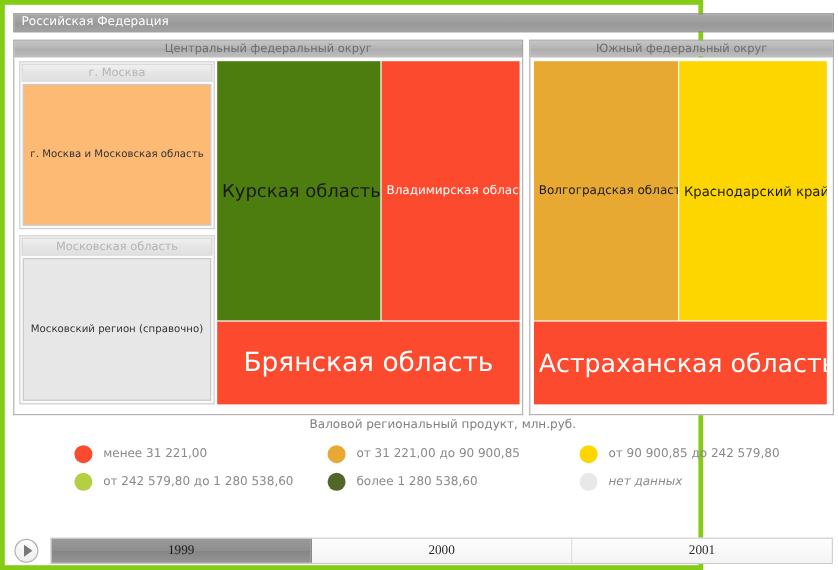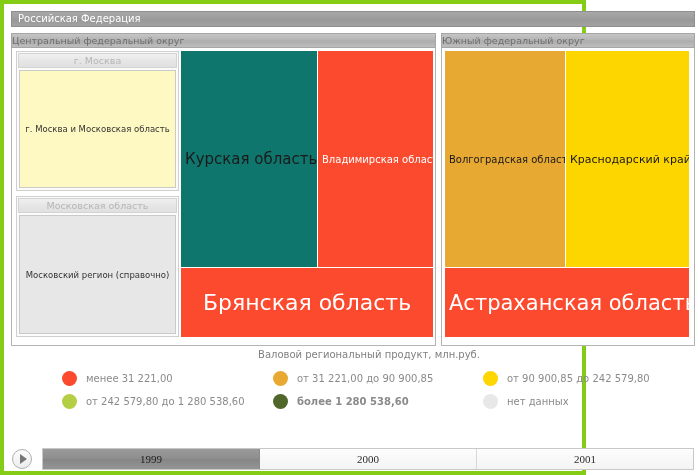--- a/index.html
+++ b/index.html
@@ -51,21 +51,21 @@
     left: 0;
     top: 0;
     right: 0;
     height: 15px;
     background: linear-gradient(to bottom, #c5c5c5 0%, #b4b4b4 48%, #acacac 52%, #bdbdbd 100%);
     border: 1px solid #a6a6a6;
     box-sizing: border-box;
     color: #6d6d6d;
     font-size: 9.5px;
     line-height: 13px;
-    text-align: left;
+    text-align: center;
     white-space: nowrap;
     overflow: hidden;
   }
   .district-body {
     position: absolute;
     left: 0;
     top: 15px;
     right: 0;
     bottom: 0;
     border: 1px solid #b3b3b3;
@@ -245,31 +245,31 @@
 <div id="app">
 
   <div class="root-header">Российская Федерация</div>
 
   <div id="districts-layer">
       <div class="district" style="left: 7px; top: 29px; width: 425px; height: 313px;">
         <div class="district-header">Центральный федеральный округ</div>
         <div class="district-body">
           <div class="subgroup" style="left: 4px; top: 3px; width: 163px; height: 140px; padding-left: 14px;">
             <div class="subgroup-header">г. Москва</div>
-            <div class="subgroup-tile" style="background: #fef9c3; justify-content: center;">
+            <div class="subgroup-tile" style="background: #fdba74; justify-content: center;">
               <span class="tile-label">г. Москва и Московская область</span>
             </div>
           </div>
           <div class="subgroup" style="left: 4px; top: 148px; width: 163px; height: 141px;">
             <div class="subgroup-header">Московская область</div>
             <div class="subgroup-tile" style="background: rgb(231, 231, 231);">
               <span class="tile-label">Московский регион (справочно)</span>
             </div>
           </div>
-          <div class="tile" style="left: 169px; top: 3px; width: 136px; height: 216px; background: #0f766e; justify-content: flex-end;">
+          <div class="tile" style="left: 169px; top: 3px; width: 136px; height: 216px; background: #4d7c0f; justify-content: flex-end;">
             <span class="tile-label" style="color: rgb(26, 26, 26); font-size: 15px;">Курская область</span>
           </div>
           <div class="tile" style="left: 306px; top: 3px; width: 115px; height: 216px; background: rgb(251, 74, 46);">
             <span class="tile-label" style="color: rgb(255, 255, 255); font-size: 10px;">Владимирская область</span>
           </div>
           <div class="tile" style="left: 169px; top: 220px; width: 252px; height: 69px; background: rgb(251, 74, 46);">
             <span class="tile-label" style="color: rgb(255, 255, 255); font-size: 22px;">Брянская область</span>
           </div>
         </div>
       </div>
@@ -303,25 +303,25 @@
         <div class="legend-item" style="left: 455px;">
           <span class="legend-swatch" style="background: rgb(253, 214, 0);"></span>
           <span class="legend-text">от 90 900,85 до 242 579,80</span>
         </div>
       </div>
     <div class="legend-row r2">
         <div class="legend-item" style="left: 34px; text-align: center;">
           <span class="legend-swatch" style="background: rgb(180, 207, 68);"></span>
           <span class="legend-text">от 242 579,80 до 1 280 538,60</span>
         </div>
-        <div class="legend-item" style="left: 245px; font-weight: bold;">
+        <div class="legend-item" style="left: 245px;">
           <span class="legend-swatch" style="background: rgb(81, 103, 42);"></span>
           <span class="legend-text">более 1 280 538,60</span>
         </div>
-        <div class="legend-item" style="left: 455px;">
+        <div class="legend-item" style="left: 455px; font-style: italic;">
           <span class="legend-swatch" style="background: rgb(232, 232, 232);"></span>
           <span class="legend-text">нет данных</span>
         </div>
       </div>
   </div>
 
   <div id="timeline">
     <div class="play-button">
       <span class="play-glyph"></span>
     </div>

